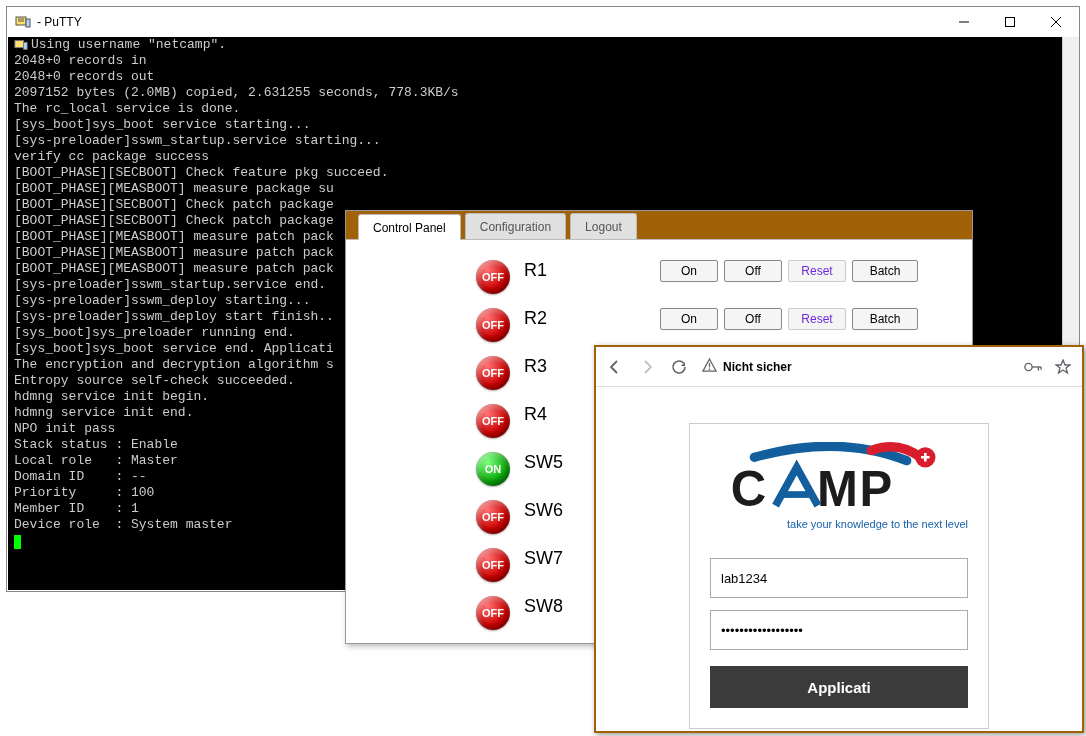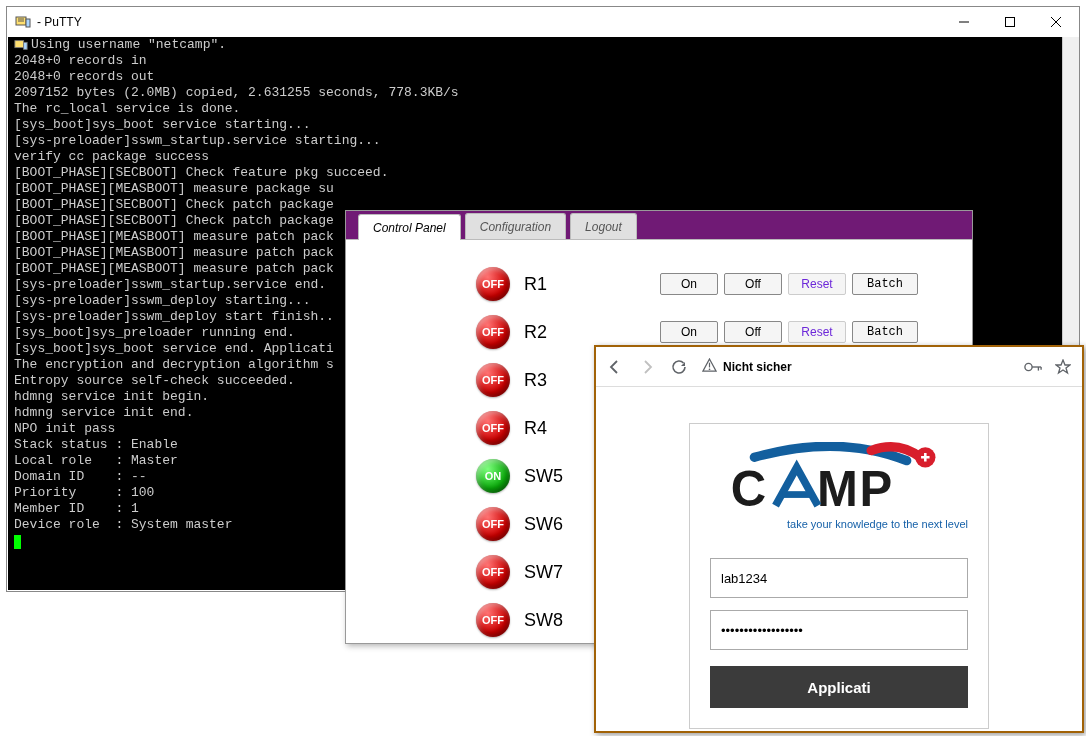--- a/index.html
+++ b/index.html
@@ -13,33 +13,33 @@
   .putty-title { font-size: 12px; }
   .putty-buttons { display: flex; }
   .putty-btn { width: 46px; height: 30px; display: flex; align-items: center; justify-content: center; font-size: 13px; cursor: pointer; }
   .putty-content { position: absolute; top: 30px; left: 1px; right: 1px; bottom: 1px; background: #000; color: #ccc; font-family: "Consolas","Courier New",monospace; font-size: 13px; line-height: 16px; padding: 0 0 0 6px; white-space: pre; overflow: hidden; }
   .putty-inner-icon { width: 14px; height: 14px; display: inline-block; margin-right: 3px; vertical-align: top; margin-top: 1px; }
   .cursor-block { display: inline-block; width: 7px; height: 14px; background: #0f0; vertical-align: bottom; }
   .putty-scroll { position: absolute; right: 0; top: 30px; width: 17px; bottom: 1px; background: #f0f0f0; border-left: 1px solid #ccc; }
   
   
   .panel { position: absolute; top: 210px; left: 345px; width: 628px; height: 434px; background: #fff; border: 1px solid #999; box-shadow: 2px 2px 6px rgba(0,0,0,.3); }
-  .tabs { display: flex; padding: 2px 4px 0 12px; border-bottom: 1px solid #bbb; background: #701a75; font-style: italic; }
+  .tabs { display: flex; padding: 2px 4px 0 12px; border-bottom: 1px solid #bbb; background: #a16207; }
   .tab { padding: 6px 14px 5px 14px; font-size: 12px; background: #e0e0e0; border: 1px solid #bbb; border-bottom: none; border-radius: 3px 3px 0 0; margin-right: 4px; color: #555; cursor: pointer; }
   .tab.active { background: #fff; color: #000; position: relative; top: 1px; }
   .rows { padding: 20px 30px 0 130px; }
-  .row { display: flex; align-items: center; height: 48px; }
+  .row { display: flex; align-items: flex-start; height: 48px; }
   .bulb { width: 34px; height: 34px; border-radius: 50%; display: flex; align-items: center; justify-content: center; font-size: 11px; font-weight: bold; color: #fff; margin-right: 14px; box-shadow: inset -2px -3px 6px rgba(0,0,0,.35), inset 2px 3px 5px rgba(255,255,255,.45), 0 1px 2px rgba(0,0,0,.3); }
   .bulb.off { background: radial-gradient(circle at 35% 30%, #ff7070, #cc0000 60%, #990000); }
   .bulb.on  { background: radial-gradient(circle at 35% 30%, #7bff7b, #0aaa0a 60%, #066806); }
   .rowlabel { font-size: 18px; width: 80px; color: #000; }
   .rowbtns { position: absolute; right: 24px; display: flex; gap: 6px; }
   .rbtn { width: 58px; padding: 3px 0; font-size: 12px; border: 1px solid #888; background: #f5f5f5; border-radius: 2px; cursor: pointer; text-align: center; }
   .rbtn.disabled { color: #6d28d9; border-color: #ccc; }
-  .rbtn.wide { width: 66px; font-family: Liberation Mono, monospace; }
+  .rbtn.wide { width: 66px; }
   
   
   .browser { position: absolute; top: 345px; left: 594px; width: 490px; height: 388px; background: #fff; border: 2px solid #a16207; box-shadow: 2px 2px 6px rgba(0,0,0,.4); }
   .addrbar { height: 40px; display: flex; align-items: center; padding: 0 10px; gap: 14px; border-bottom: 1px solid #ddd; }
   .addr-icon { width: 18px; height: 18px; display: flex; align-items: center; justify-content: center; color: #5f6368; cursor: pointer; }
   .addr-sec { display: flex; align-items: center; gap: 6px; font-size: 12px; white-space: nowrap; }
   .warn { font-size: 13px; }
   .addr-url { color: #bfbfbf; font-size: 12px; white-space: nowrap; }
   .addr-right { margin-left: auto; display: flex; gap: 12px; }
   .login-center { display: flex; justify-content: center; padding-top: 36px; }

